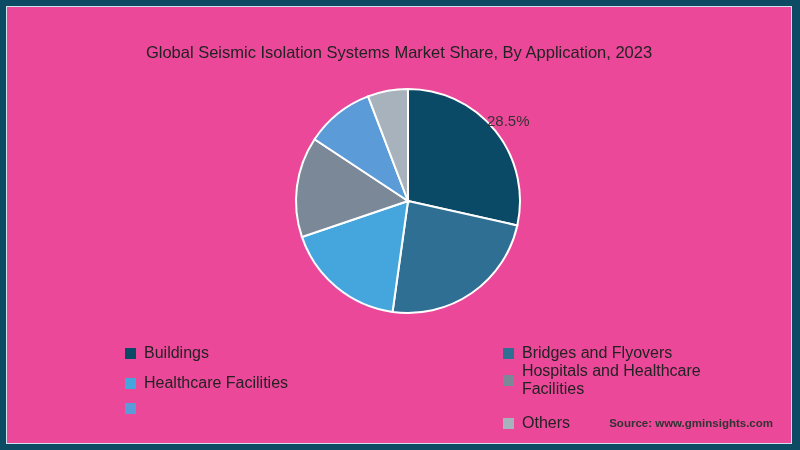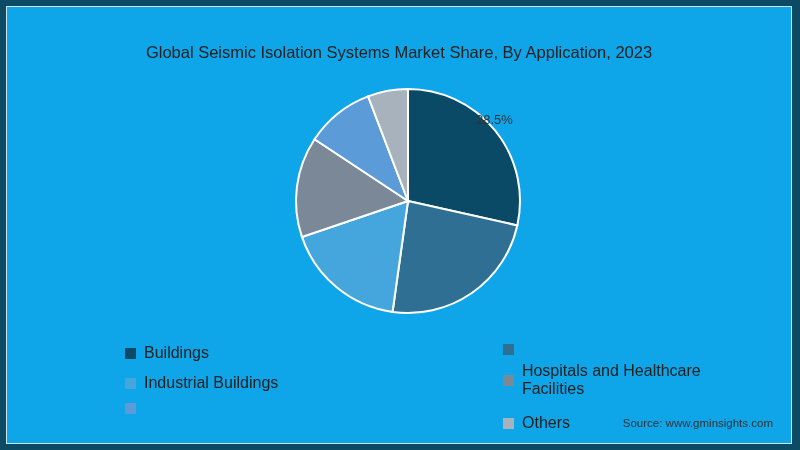--- a/index.html
+++ b/index.html
@@ -1,24 +1,24 @@
 <!DOCTYPE html>
 <html><head>
 <meta charset="utf-8">
 <style>
   html, body { margin: 0; padding: 0; }
   body { width: 800px; height: 450px; background: #0d4a64; font-family: "Liberation Sans", sans-serif; overflow: hidden; }
-  .frame { position: absolute; left: 6px; top: 6px; width: 786px; height: 438px; background: #0ea5e9; border: 1px solid #cfe3ea; box-sizing: border-box; }
+  .frame { position: absolute; left: 6px; top: 6px; width: 786px; height: 438px; background: #ec4899; border: 1px solid #cfe3ea; box-sizing: border-box; }
   .title { position: absolute; left: 0; right: 0; top: 36px; text-align: center; font-size: 16.5px; color: #222; }
   .pie { position: absolute; left: 283px; top: 76px; }
-  .pct-label { position: absolute; left: 469px; top: 105px; font-size: 13px; color: #333; }
+  .pct-label { position: absolute; left: 480px; top: 105px; font-size: 15px; color: #333; }
   .legend { position: absolute; left: 78px; top: 337px; width: 680px; }
   .legend-item { position: absolute; display: flex; align-items: center; font-size: 16px; color: #222; margin-left: 40px; }
   .swatch { width: 11px; height: 11px; margin-right: 8px; display: inline-block; }
-  .source { position: absolute; right: 18px; bottom: 14px; font-size: 11.5px; color: #333; }
+  .source { position: absolute; right: 18px; bottom: 14px; font-size: 11.5px; color: #333; font-weight: bold; }
 </style>
 </head>
 <body>
 
 <div class="frame">
   <div class="title">Global Seismic Isolation Systems Market Share, By Application, 2023</div>
 
   <svg class="pie" id="pie" width="236" height="236" viewBox="0 0 236 236">
       <path d="M118,118 L118,6 A112,112 0 0 1 227.3026773371397,142.43204303641275 Z" fill="#0b4a66" stroke="#ffffff" stroke-width="2"></path>
       <path d="M118,118 L227.3026773371397,142.43204303641275 A112,112 0 0 1 102.56748744332062,228.93167967802495 Z" fill="#2e6f93" stroke="#ffffff" stroke-width="2"></path>
@@ -30,24 +30,25 @@
 
   <div class="pct-label">28.5%</div>
 
   <div class="legend">
     <div class="legend-item" style="left:0;top:0">
       <span class="swatch" style="background: rgb(11, 74, 102);"></span>
       <span>Buildings</span>
     </div>
     <div class="legend-item" style="left:378px;top:0">
       <span class="swatch" style="background: rgb(46, 111, 147);"></span>
+      <span>Bridges and Flyovers</span>
     </div>
     <div class="legend-item" style="left:0;top:30px">
       <span class="swatch" style="background: rgb(69, 166, 222);"></span>
-      <span>Industrial Buildings</span>
+      <span>Healthcare Facilities</span>
     </div>
     <div class="legend-item" style="left:378px;top:18px">
       <span class="swatch" style="background: rgb(123, 136, 152);"></span>
       <span>Hospitals and Healthcare Facilities</span>
     </div>
     <div class="legend-item" style="left:0;top:59px">
       <span class="swatch" style="background: rgb(91, 155, 216);"></span>
     </div>
     <div class="legend-item" style="left:378px;top:70px">
       <span class="swatch" style="background: rgb(168, 178, 189);"></span>

